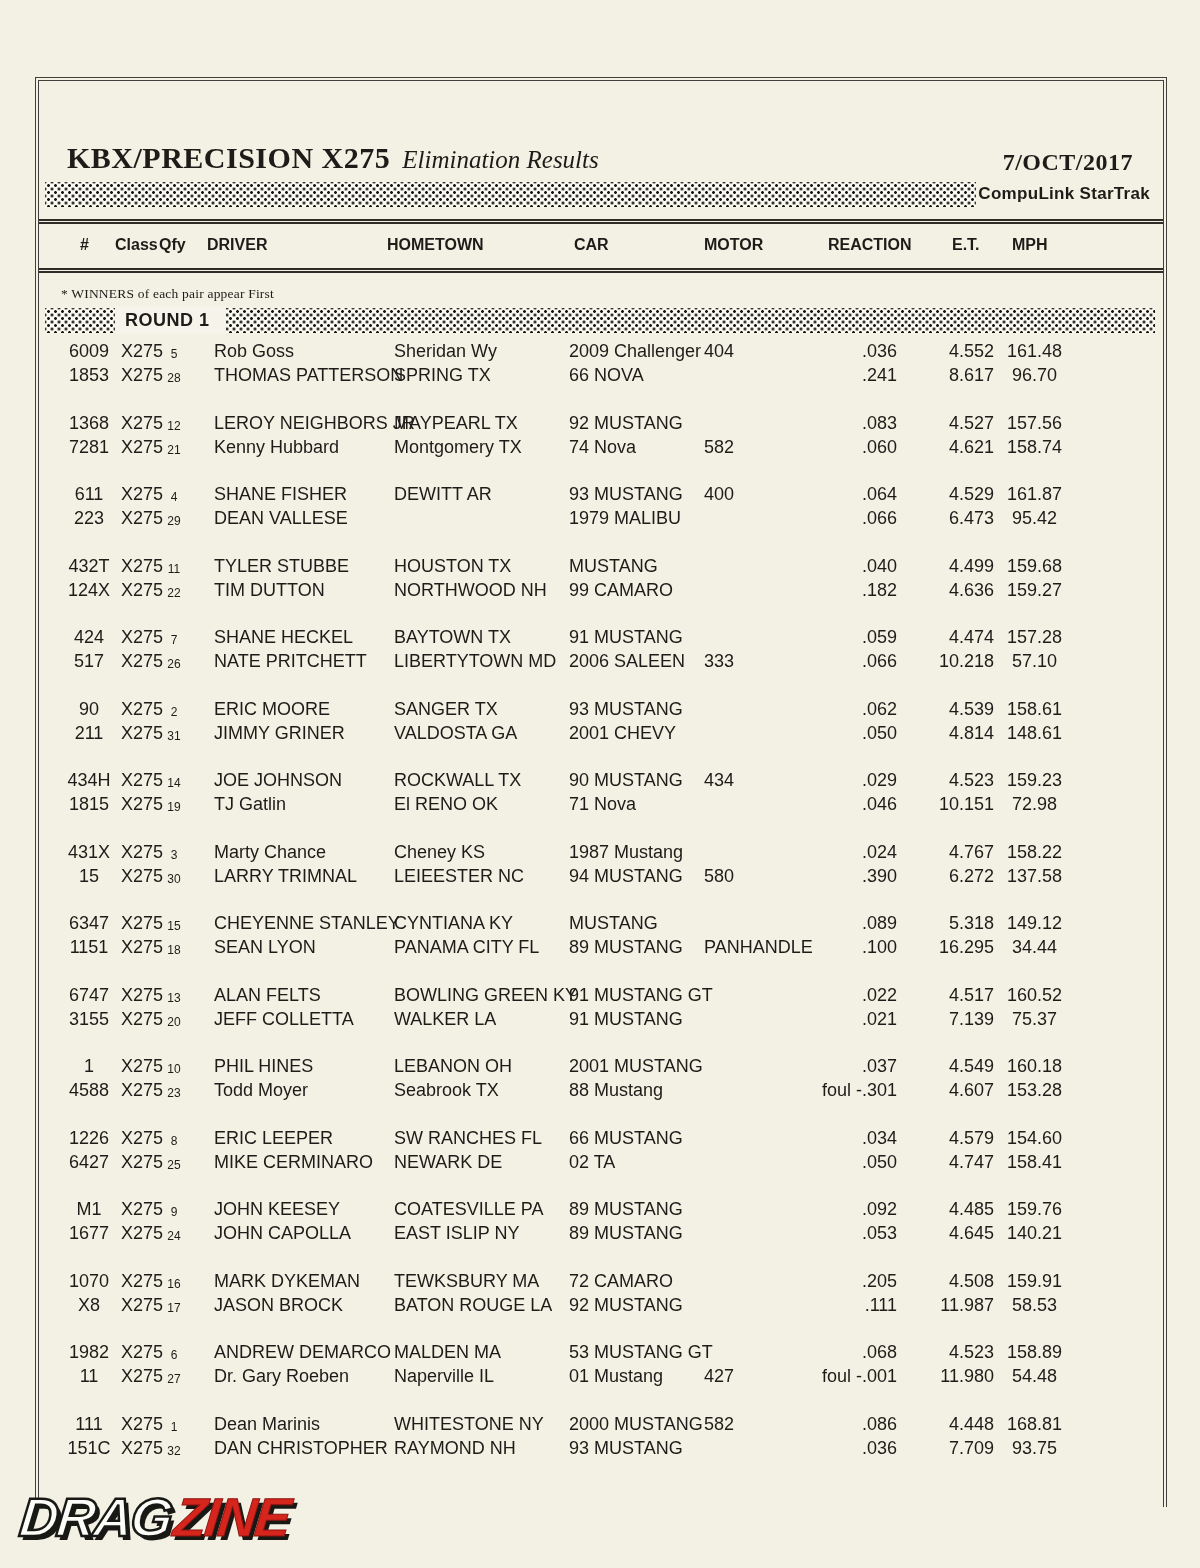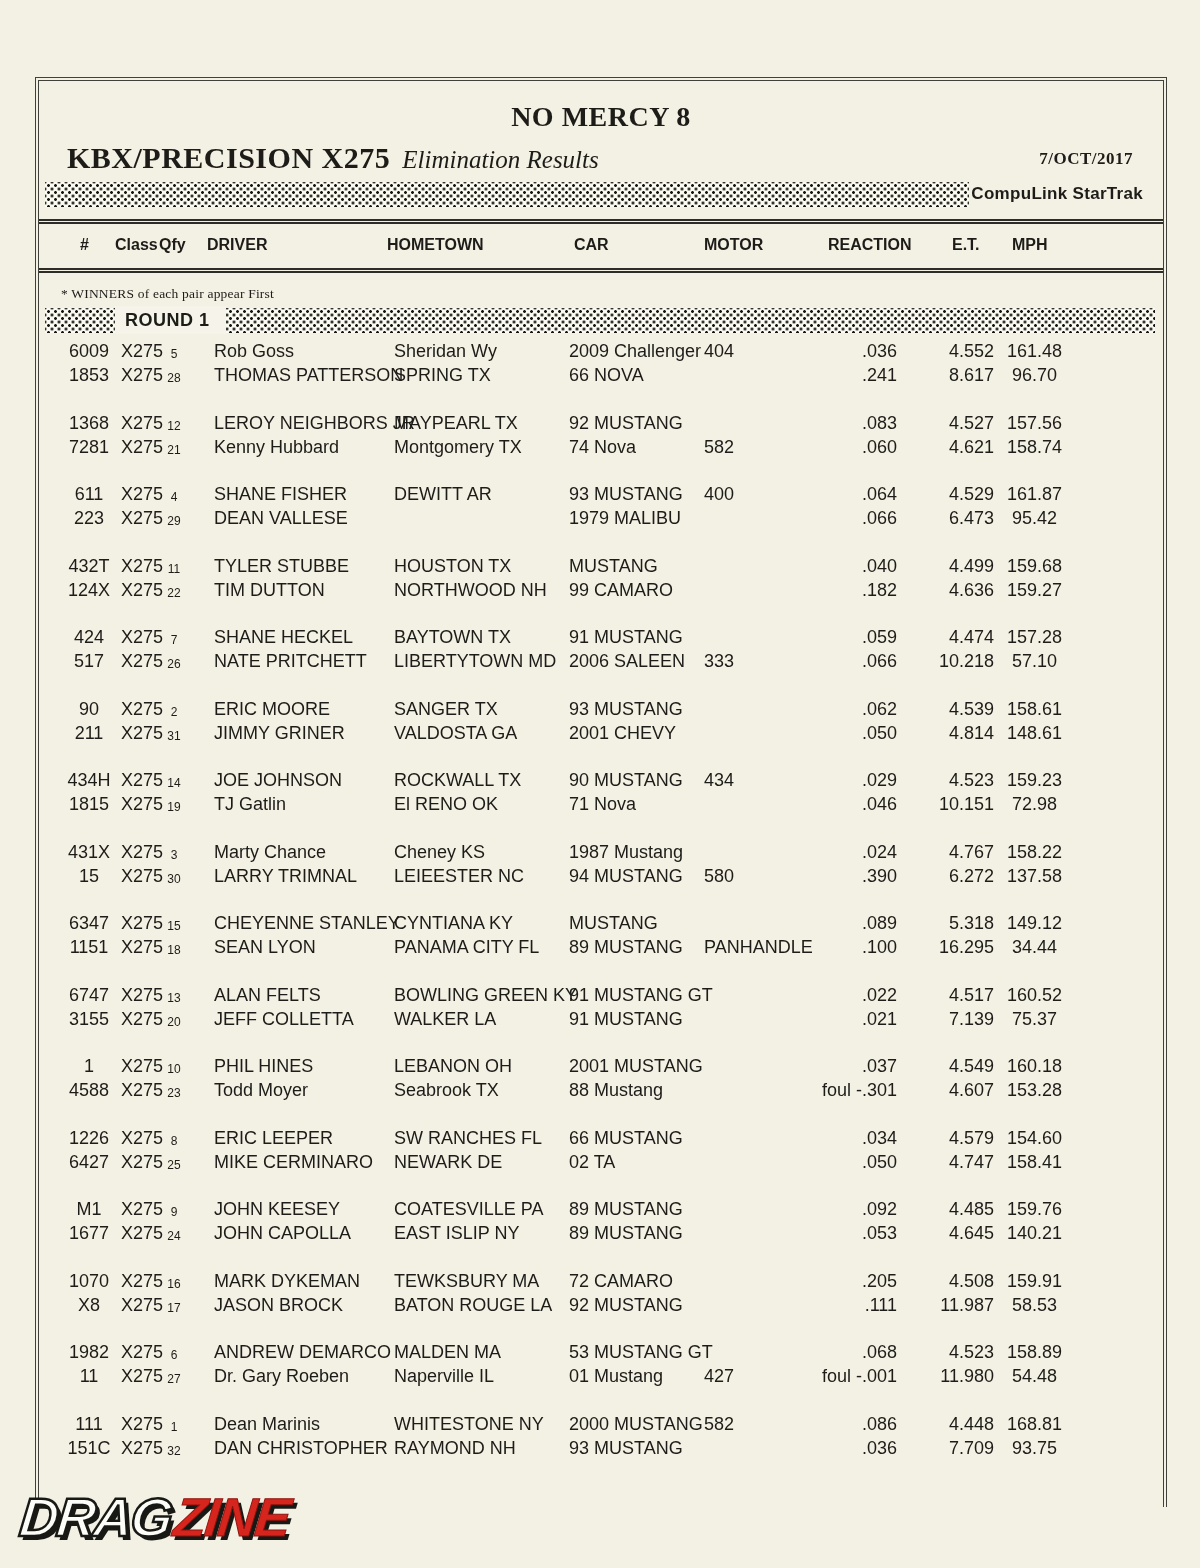--- a/index.html
+++ b/index.html
@@ -14,30 +14,30 @@
     border:4px double #42403a;border-bottom:none;box-sizing:border-box;
   }
   
   .title{
     position:absolute;top:20px;left:0;width:100%;text-align:center;
     font-family:"Liberation Serif",serif;font-weight:bold;font-size:28px;letter-spacing:.5px;
   }
   .subhead{position:absolute;top:60px;left:28px;right:28px;height:42px;}
   .kbx{font-family:"Liberation Serif",serif;font-weight:bold;font-size:30px;letter-spacing:.5px;}
   .elim{font-family:"Liberation Serif",serif;font-style:italic;font-size:25px;margin-left:12px;}
-  .date{position:absolute;right:2px;top:8px;font-family:"Liberation Serif",serif;font-weight:bold;font-size:17px;letter-spacing:.5px;}
+  .date{position:absolute;right:2px;top:8px;font-family:"Liberation Serif",serif;font-weight:bold;font-size:24px;letter-spacing:.5px;}
   .dotfill{
     background-color:#fbfaf3;
     background-image:
       radial-gradient(#17150f 1.25px, transparent 1.55px),
       radial-gradient(#17150f 1.25px, transparent 1.55px);
     background-size:7px 7px;
     background-position:0 0,3.5px 3.5px;
   }
-  .sysband{position:absolute;top:101px;left:6px;right:20px;height:25px;}
+  .sysband{position:absolute;top:101px;left:6px;right:13px;height:25px;}
   .sysband .dots{position:absolute;left:0;right:174px;top:0;bottom:0;}
   .sys{position:absolute;right:0;top:2px;font-weight:bold;font-size:17px;letter-spacing:.3px;}
   .rule{position:absolute;left:0;right:0;height:5px;border-top:2px solid #2e2c26;border-bottom:2px solid #2e2c26;box-sizing:border-box;}
   .rule1{top:138px;}
   .rule2{top:187px;}
   .colheads{position:absolute;top:155px;left:0;right:0;height:24px;font-weight:bold;font-size:16px;}
   .colheads span{position:absolute;top:0;white-space:nowrap;}
   .h-num{left:41px}.h-cls{left:76px}.h-qfy{left:120px}.h-drv{left:168px}.h-hom{left:348px}
   .h-car{left:535px}.h-mot{left:665px}.h-rea{left:789px}.h-et{left:913px}.h-mph{left:973px}
   .note{position:absolute;top:205px;left:22px;font-family:"Liberation Serif",serif;font-size:13.5px;letter-spacing:.2px;}
@@ -71,21 +71,20 @@
     font-size:54px;letter-spacing:-2px;transform:skewX(-6deg);
   }
   .logo .drag{color:#fcfcf9;-webkit-text-stroke:2.5px #181815;text-shadow:4px 4px 0 #181815;}
   .logo .zine{color:#d6251d;-webkit-text-stroke:1px #8c1410;text-shadow:4px 4px 0 #181815;margin-left:3px;}
 </style>
 </head>
 <body>
 
 <div class="page">
 
-  <div class="title">NO MERCY 8</div>
 
   <div class="subhead">
     <span class="kbx">KBX/PRECISION X275</span><span class="elim">Elimination Results</span>
     <span class="date">7/OCT/2017</span>
   </div>
 
   <div class="sysband">
     <div class="dots dotfill"></div>
     <span class="sys">CompuLink  StarTrak</span>
   </div>

